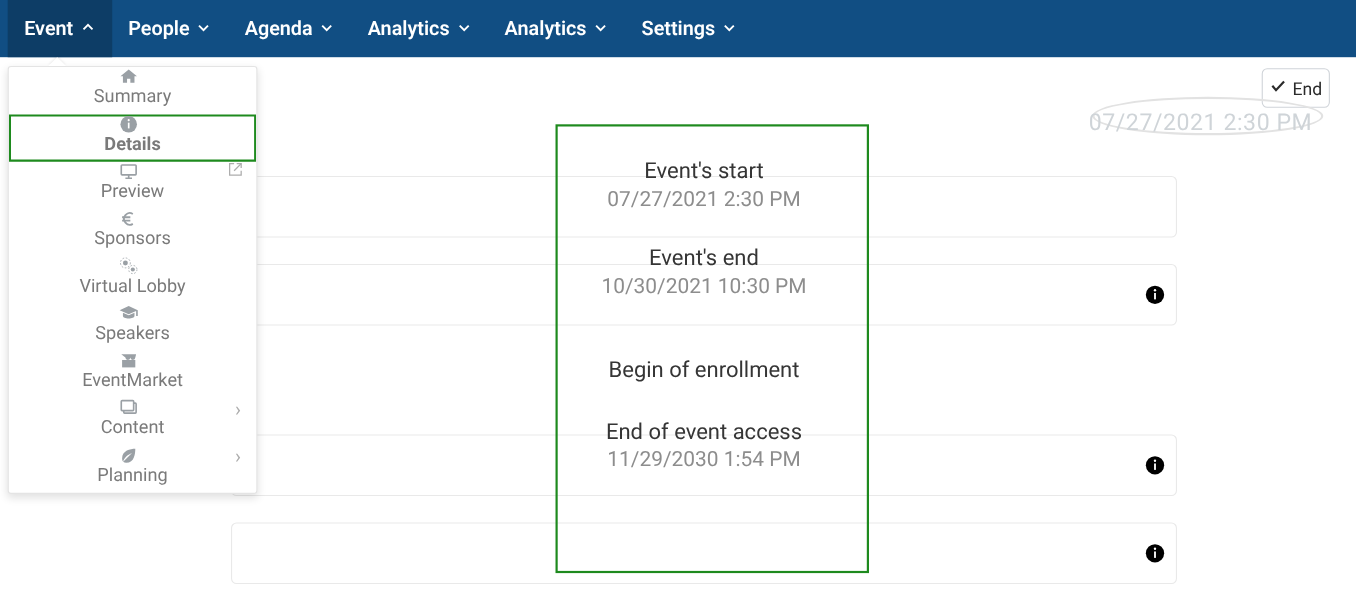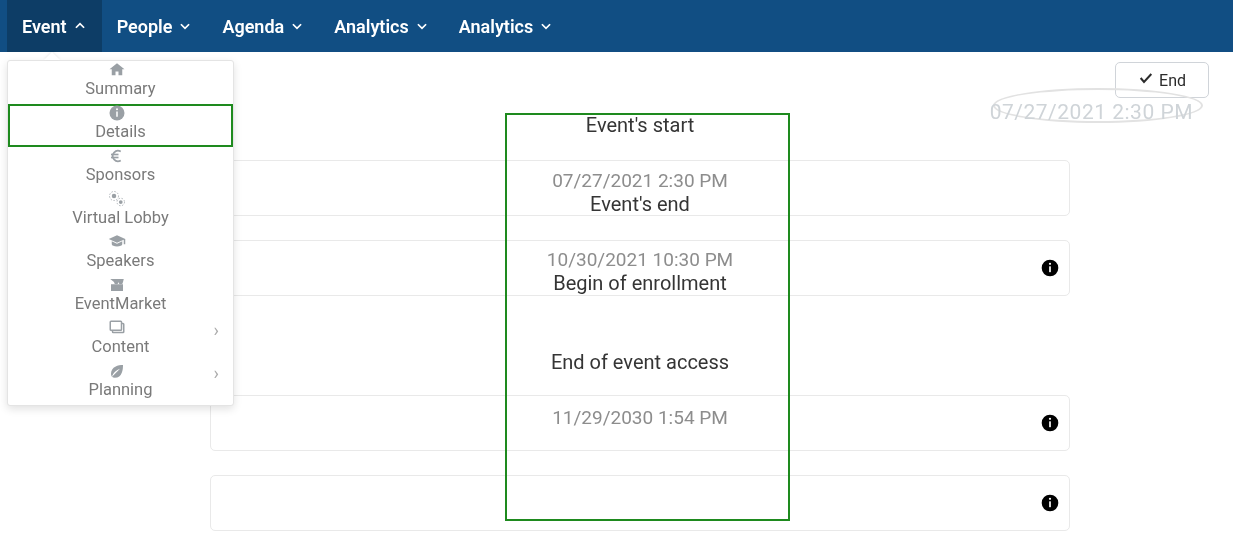--- a/index.html
+++ b/index.html
@@ -6,37 +6,37 @@
     body { background: #fff; width: 1233px; height: 547px; position: relative; overflow: hidden; }
 
     
     .navbar { height: 52px; background: #114e83; display: flex; align-items: center; padding-left: 7px; }
     .nav-item { color: #fff; font-size: 18px; font-weight: 600; padding: 0 15px; height: 52px; display: flex; align-items: center; gap: 6px; cursor: pointer; }
     .nav-item.active { background: #0d3d66; justify-content: space-between; }
     .chev { display: inline-block; }
     .chev svg { width: 14px; height: 14px; }
 
     
-    .end-btn { position: absolute; top: 62px; right: 24px; background: #fff; border: 1px solid #d0d4d9; border-radius: 5px; padding: 7px 22px; font-size: 16px; color: #2b2b2b; display: flex; align-items: center; gap: 5px; cursor: pointer; }
+    .end-btn { position: absolute; top: 62px; right: 24px; background: #fff; border: 1px solid #d0d4d9; border-radius: 5px; padding: 7px 6px; font-size: 16px; color: #2b2b2b; display: flex; align-items: center; gap: 5px; cursor: pointer; }
 
     
     .menu-arrow { position: absolute; top: 52px; left: 44px; width: 0; height: 0; border-left: 8px solid transparent; border-right: 8px solid transparent; border-bottom: 8px solid #fff; filter: drop-shadow(0 -1px 1px rgba(0,0,0,.08)); z-index: 20; }
     .dropdown { position: absolute; top: 60px; left: 7px; width: 227px; background: #fff; border: 1px solid #e4e4e4; border-radius: 3px; box-shadow: 0 3px 8px rgba(0,0,0,.12); z-index: 19; }
     .dd-item { display: flex; align-items: center; height: 43px; padding: 0 4px; color: #7a7a7a; font-size: 16.5px; cursor: pointer; position: relative; flex-direction: column; }
     .dd-item .ico { width: 24px; display: flex; justify-content: center; margin-right: 8px; color: #9aa0a5; }
-    .dd-item.selected { box-shadow: inset 0 0 0 2px #1e8a1e; }
+    .dd-item.selected { box-shadow: inset 0 0 0 2px #1e8a1e; font-weight: bold; }
     .dd-item .right-ico { position: absolute; right: 12px; color: #adadad; }
     .dd-item .right-chevron { position: absolute; right: 14px; color: #adadad; font-size: 18px; }
     .faint-date { position: absolute; top: 100px; right: 40px; color: #cfd4d8; font-size: 21px; letter-spacing: .5px; }
     .oval { position: absolute; top: 88px; right: 30px; width: 210px; height: 35px; border: 2px solid #e2e2e2; border-radius: 50%; }
 
     .info-stack { position: absolute; top: 113px; left: 210px; width: 860px; }
     .green-box { position: absolute; top: 113px; left: 505px; width: 285px; height: 408px; border: 2px solid #1e8a1e; }
 
-    .row { height: 79px; display: flex; flex-direction: column; align-items: center; justify-content: space-between; }
+    .row { height: 79px; display: flex; flex-direction: column; align-items: center; justify-content: flex-end; }
     .row .lbl { font-size: 20px; color: #353535; margin-bottom: 2px; }
     .row .val { font-size: 19px; color: #8d8d8d; }
 
     .faint-border { position: absolute; left: 210px; width: 860px; height: 56px; border: 1px solid #e9e9e9; border-radius: 5px; }
     .info-icon { position: absolute; width: 20px; height: 20px; color: #000; }
     .info-icon svg { width: 20px; height: 20px; }
 
     
     .svgico { width: 18px; height: 18px; }
   </style>
@@ -71,20 +71,28 @@
   <div class="nav-item">
     <span>Analytics</span>
     <span class="chev">
       <svg viewBox="0 0 24 24" fill="none" stroke="#fff" stroke-width="3">
           <polyline points="5 9 12 16 19 9"></polyline>
         </svg>
     </span>
   </div>
   <div class="nav-item">
     <span>Analytics</span>
+    <span class="chev">
+      <svg viewBox="0 0 24 24" fill="none" stroke="#fff" stroke-width="3">
+          <polyline points="5 9 12 16 19 9"></polyline>
+        </svg>
+    </span>
+  </div>
+  <div class="nav-item">
+    <span>Settings</span>
     <span class="chev">
       <svg viewBox="0 0 24 24" fill="none" stroke="#fff" stroke-width="3">
           <polyline points="5 9 12 16 19 9"></polyline>
         </svg>
     </span>
   </div>
 </div>
 
 <button class="end-btn">
   <span>
@@ -110,20 +118,37 @@
   </div>
   <div class="dd-item selected">
     <span class="ico">
       <svg class="svgico" viewBox="0 0 24 24" fill="#9aa0a5">
           <circle cx="12" cy="12" r="10"></circle>
           <rect x="11" y="10" width="2" height="7" fill="#fff"></rect>
           <circle cx="12" cy="7" r="1.3" fill="#fff"></circle>
         </svg>
     </span>
     <span>Details</span>
+  </div>
+  <div class="dd-item">
+    <span class="ico">
+      <svg class="svgico" viewBox="0 0 24 24" fill="none" stroke="#9aa0a5" stroke-width="2">
+          <rect x="3" y="4" width="18" height="12" rx="1"></rect>
+          <line x1="8" y1="20" x2="16" y2="20"></line>
+          <line x1="12" y1="16" x2="12" y2="20"></line>
+        </svg>
+    </span>
+    <span>Preview</span>
+    <span class="right-ico">
+      <svg width="14" height="14" viewBox="0 0 24 24" fill="none" stroke="#adadad" stroke-width="2">
+          <path d="M14 3h7v7"></path>
+          <path d="M10 14L21 3"></path>
+          <path d="M21 14v7H3V3h7"></path>
+        </svg>
+    </span>
   </div>
   <div class="dd-item">
     <span class="ico">
       <svg class="svgico" viewBox="0 0 24 24" fill="none" stroke="#9aa0a5" stroke-width="2.2">
           <path d="M17 6a7 7 0 1 0 0 12"></path>
           <line x1="4" y1="10" x2="14" y2="10"></line>
           <line x1="4" y1="14" x2="14" y2="14"></line>
         </svg>
     </span>
     <span>Sponsors</span>

